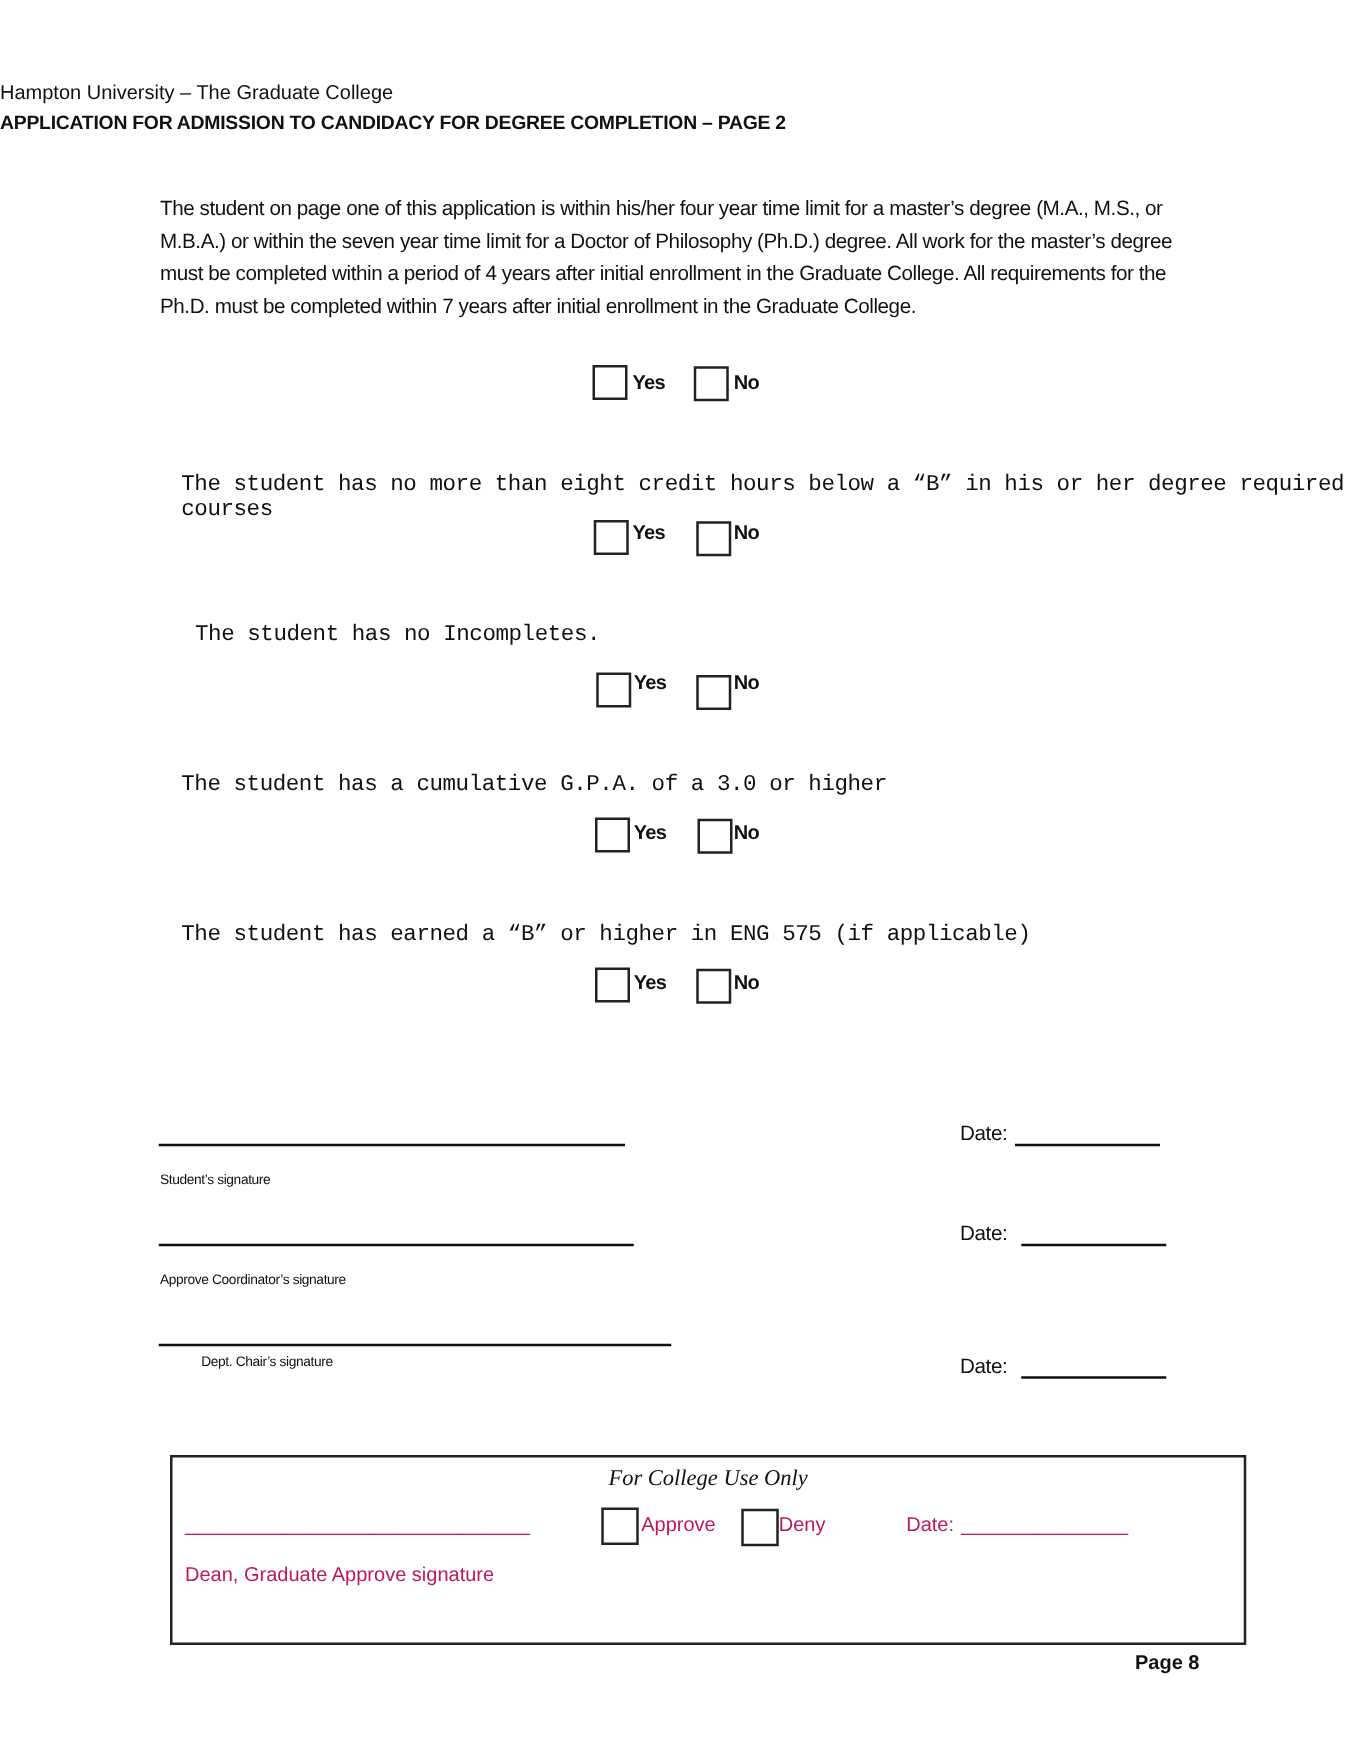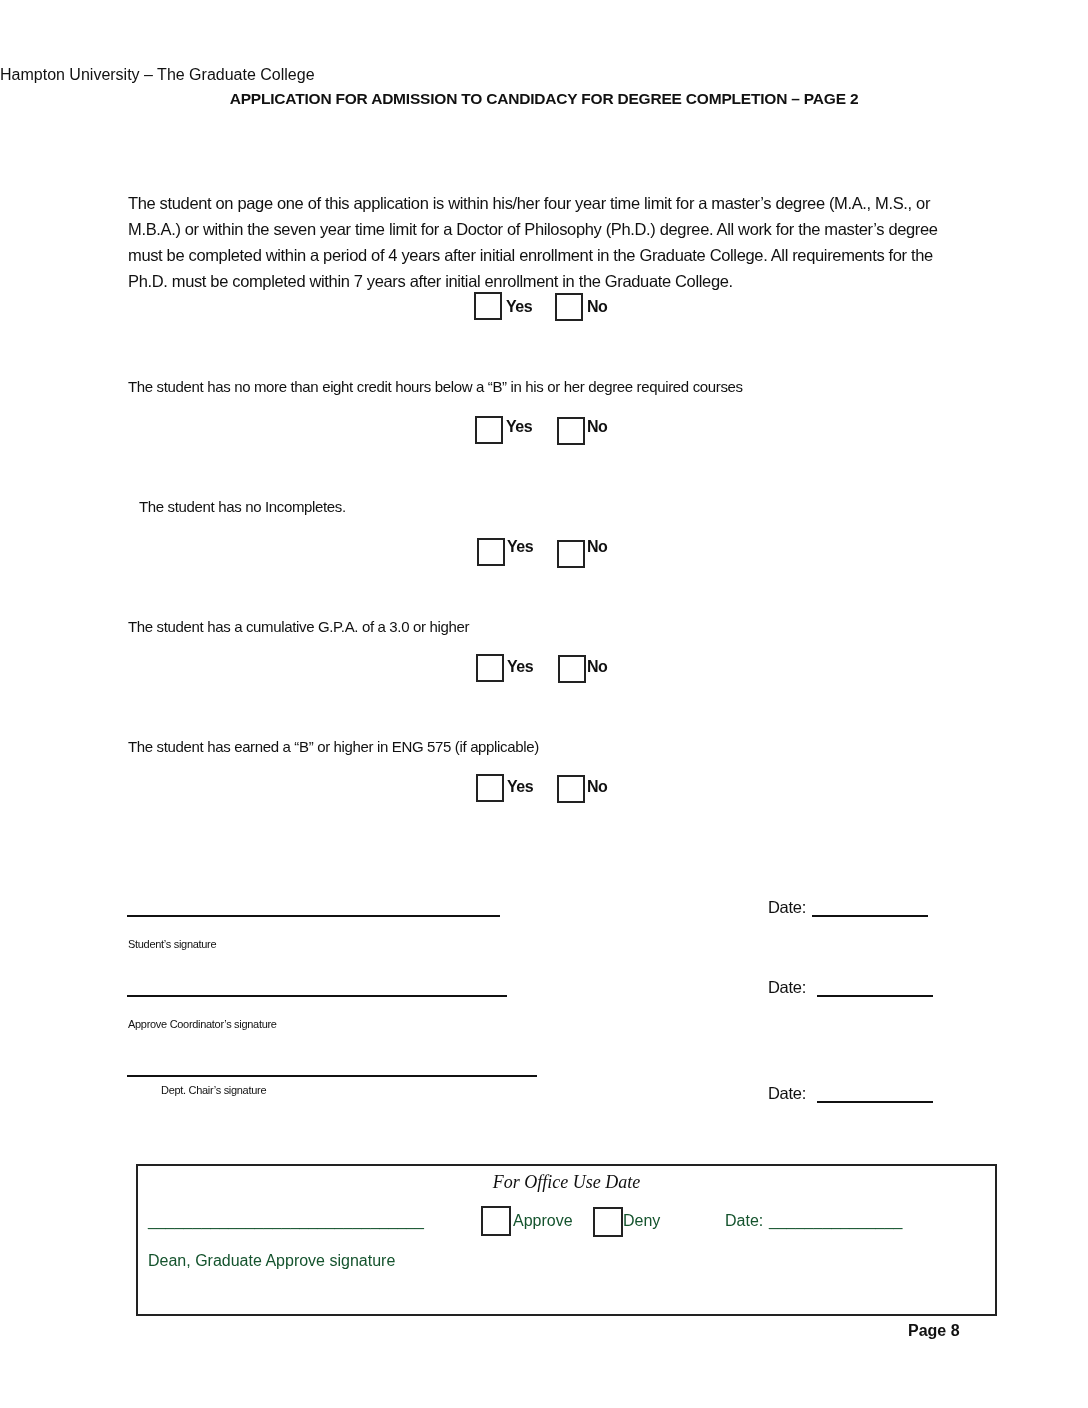--- a/index.html
+++ b/index.html
@@ -2,44 +2,43 @@
 <html><head>
   <meta charset="utf-8">
   <style>
     html, body { margin: 0; padding: 0; background: #ffffff; }
     body {
       width: 1088px; height: 1408px; position: relative; overflow: hidden;
       font-family: "Liberation Sans", sans-serif; color: #111;
     }
     .abs { position: absolute; }
     .hdr1 { top: 66px; left: 0; width: 1088px; text-align: left; font-size: 16px; }
-    .hdr2 { top: 90px; left: 0; width: 1088px; text-align: center; font-size: 15.5px; font-weight: bold; letter-spacing: -0.2px; }
+    .hdr2 { top: 90px; left: 0; width: 1088px; font-size: 15.5px; font-weight: bold; letter-spacing: -0.2px; }
     .para {
       top: 154px; left: 128px; width: 840px; font-size: 16.5px; line-height: 26px;
       letter-spacing: -0.35px;
-      margin-top: 36px;
     }
-    .q { left: 128px; font-size: 15px; letter-spacing: -0.35px; }
+    .q { left: 145px; font-size: 18px; letter-spacing: -0.35px; font-family: Liberation Mono, monospace; }
     .cb {
       width: 28px; height: 28px; border: 2px solid #222; box-sizing: border-box;
       background: #fff; display: inline-block;
     }
     .cbl { font-size: 16px; font-weight: bold; letter-spacing: -0.5px; }
     .line { border-bottom: 2px solid #111; height: 0; }
     .sig-label { left: 128px; font-size: 11px; letter-spacing: -0.3px; }
     .date-label { font-size: 16.5px; letter-spacing: -0.3px; }
     .office-box {
       top: 1164px; left: 136px; width: 861px; height: 152px;
       border: 2px solid #222; box-sizing: border-box;
     }
     .office-title {
       top: 1172px; left: 136px; width: 861px; text-align: center;
       font-family: "Liberation Serif", serif; font-style: italic; font-size: 18px;
     }
-    .office-text { font-size: 16px; color: #14532d; }
+    .office-text { font-size: 16px; color: #be185d; }
     .page-no { top: 1322px; left: 908px; font-size: 16px; font-weight: bold; }
   </style>
 </head>
 <body>
 
 <div class="abs hdr1">Hampton University – The Graduate College</div>
 <div class="abs hdr2">APPLICATION FOR ADMISSION TO CANDIDACY FOR DEGREE COMPLETION – PAGE 2</div>
 
 <div class="abs para">The student on page one of this application is within his/her four year time limit for a master’s degree (M.A., M.S., or M.B.A.) or within the seven year time limit for a Doctor of Philosophy (Ph.D.) degree.  All work for the master’s degree must be completed within a period of 4 years after initial enrollment in the Graduate College.  All requirements for the Ph.D. must be completed within 7 years after initial enrollment in the Graduate College.</div>
 <div class="abs" style="top:292px; left:474px;"><span class="cb"></span></div>
@@ -80,21 +79,21 @@
 <div class="abs date-label" style="top:978px; left:768px;">Date:</div>
 <div class="abs line" style="top:995px; left:817px; width:116px;"></div>
 <div class="abs sig-label" style="top:1018px;">Approve Coordinator’s signature</div>
 
 <div class="abs line" style="top:1075px; left:127px; width:410px;"></div>
 <div class="abs sig-label" style="top:1084px;margin-left:33px;">Dept. Chair’s signature</div>
 <div class="abs date-label" style="top:1084px; left:768px;">Date:</div>
 <div class="abs line" style="top:1101px; left:817px; width:116px;"></div>
 
 <div class="abs office-box"></div>
-<div class="abs office-title">For Office Use Date</div>
+<div class="abs office-title">For College Use Only</div>
 <div class="abs office-text" style="top:1212px; left:148px;">_______________________________</div>
 <div class="abs" style="top:1206px; left:481px; width:30px; height:30px;"><span class="cb" style="width:30px;height:30px;"></span></div>
 <div class="abs office-text" style="top:1212px; left:513px;">Approve</div>
 <div class="abs" style="top:1207px; left:593px; width:30px; height:30px;"><span class="cb" style="width:30px;height:30px;"></span></div>
 <div class="abs office-text" style="top:1212px; left:623px;">Deny</div>
 <div class="abs office-text" style="top:1212px; left:725px;">Date:</div>
 <div class="abs office-text" style="top:1212px; left:769px;">_______________</div>
 <div class="abs office-text" style="top:1252px; left:148px;">Dean, Graduate Approve signature</div>
 
 <div class="abs page-no">Page 8</div>

